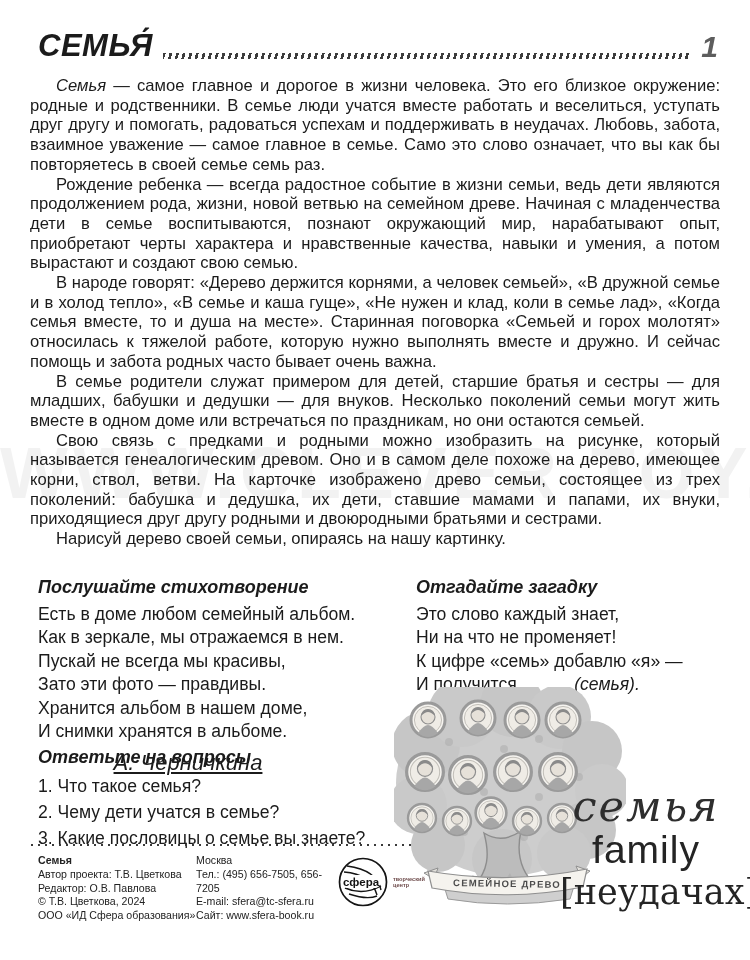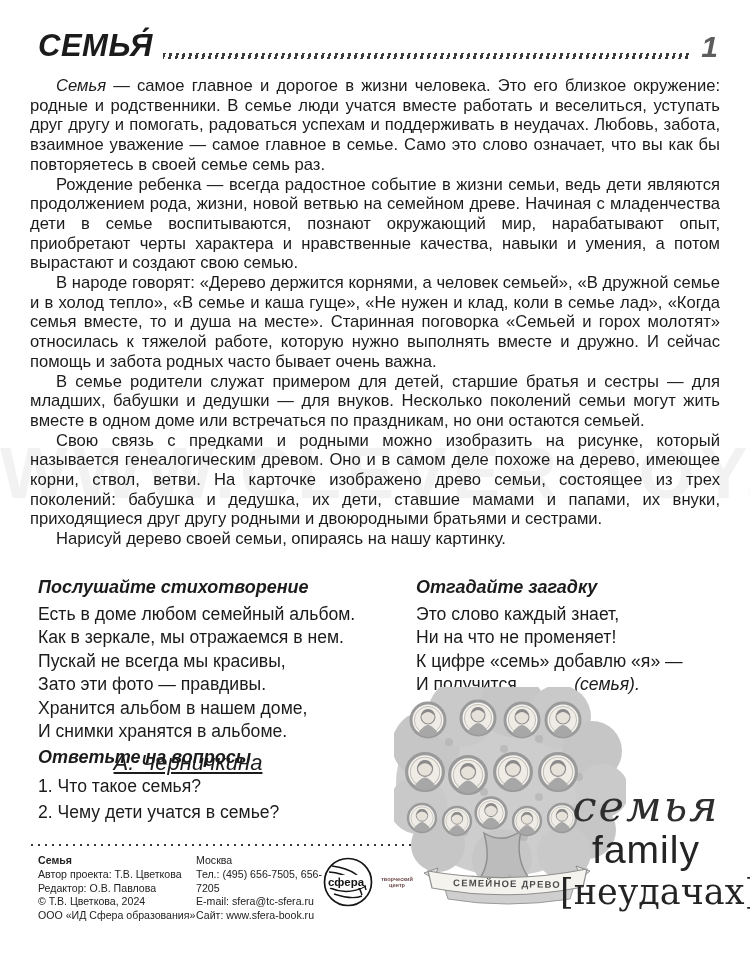--- a/index.html
+++ b/index.html
@@ -52,21 +52,21 @@
   .vocab-tr{font-family:"DejaVu Serif",serif;font-size:35px;line-height:42px;color:#242424;}
 
   
   .footer-dots{position:absolute;left:30px;top:843px;width:386px;height:4px;
     background:radial-gradient(circle at 2px 2px,#3a3a3a 1.15px,transparent 1.35px);
     background-size:7px 4px;background-repeat:repeat-x;}
   .footer{position:absolute;top:854px;font-size:10.6px;line-height:13.8px;color:#222;}
   .footer.col1{left:38px;width:158px;}
   .footer.col2{left:196px;width:140px;}
   .footer-line.bold{font-weight:bold;}
-  .logo{position:absolute;left:322px;top:856px;display:flex;align-items:center;gap:4px;text-align:center;}
+  .logo{position:absolute;left:337px;top:856px;display:flex;align-items:center;gap:4px;}
   .logo-sub{font-size:5.6px;line-height:6.4px;color:#6d4a4a;width:38px;font-weight:bold;text-transform:lowercase;}
 </style>
 </head>
 <body>
 
 <div class="page">
 
   <div class="watermark">WWW.CLEVER-TOY.RU</div>
 
   <div class="header">
@@ -100,20 +100,21 @@
     <div class="riddle-line">Это слово каждый знает,</div>
     <div class="riddle-line">Ни на что не променяет!</div>
     <div class="riddle-line">К цифре «семь» добавлю «я» —</div>
     <div class="riddle-line"><span>И получится ... </span><span class="riddle-answer">(семья).</span></div>
   </div>
 
   <div class="questions">
     <div class="block-heading">Ответьте на вопросы</div>
     <div class="question-line">1. Что такое семья?</div>
     <div class="question-line">2. Чему дети учатся в семье?</div>
+    <div class="question-line">3. Какие пословицы о семье вы знаете?</div>
   </div>
 
   <div class="tree">
     <svg width="232" height="242" viewBox="0 0 232 242">
       <defs>
         <g id="portrait">
           <circle r="17" fill="#f6f4f0" stroke="#9a9a9a" stroke-width="3"></circle>
           <circle r="13.6" fill="#efece6" stroke="#c3c0ba" stroke-width="1"></circle>
           <path d="M-10,13 Q-4,5 0,5 Q4,5 10,13 Q5,17 0,17 Q-5,17 -10,13 Z" fill="#a7a7a7"></path>
           <circle cy="-3" r="7" fill="#e6e1d9" stroke="#8f8f8f" stroke-width="1.1"></circle>

